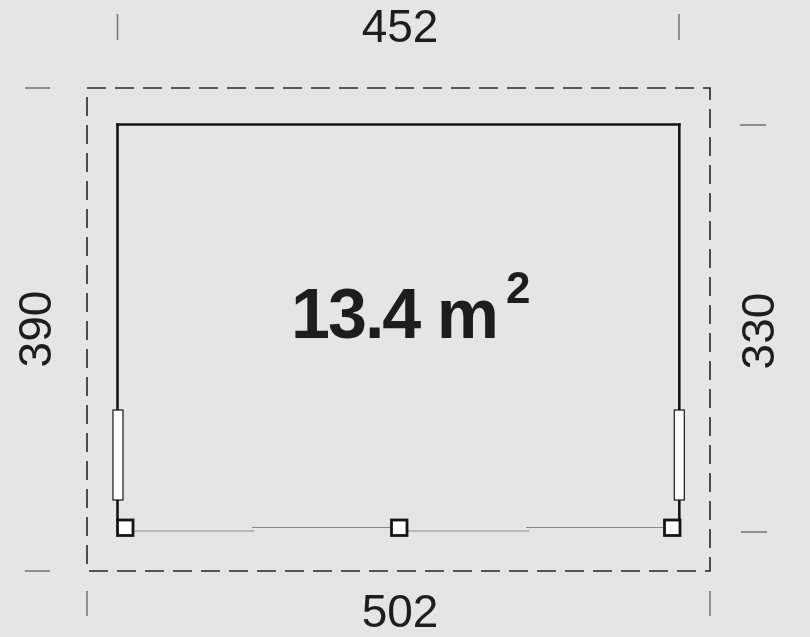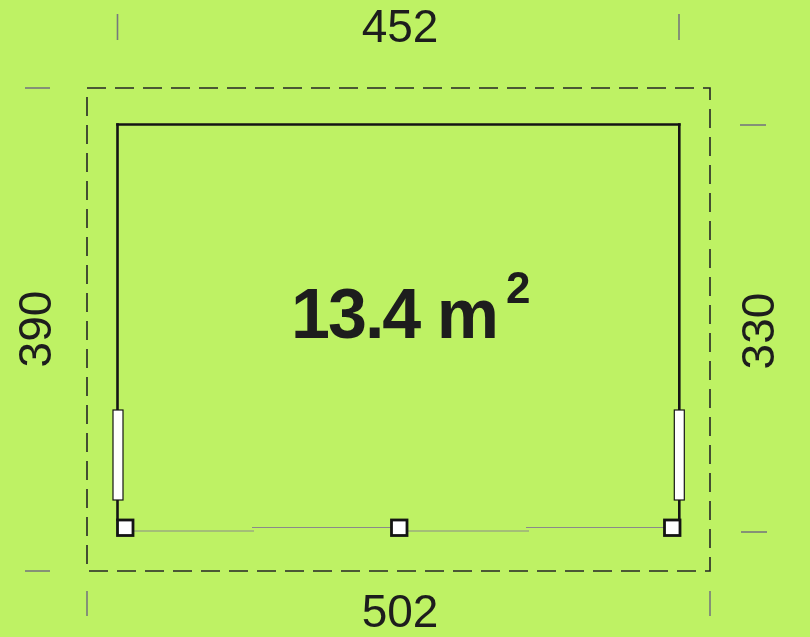--- a/index.html
+++ b/index.html
@@ -4,21 +4,21 @@
 <style>
   html, body {
     margin: 0;
     padding: 0;
     background: #ffffff;
   }
   .stage {
     position: relative;
     width: 810px;
     height: 637px;
-    background: #bef264;
+    background: #e5e5e5;
     overflow: hidden;
   }
   svg text {
     font-family: "Liberation Sans", "DejaVu Sans", sans-serif;
   }
   .dim-label {
     font-size: 46px;
     font-weight: 400;
     letter-spacing: 0px;
   }

